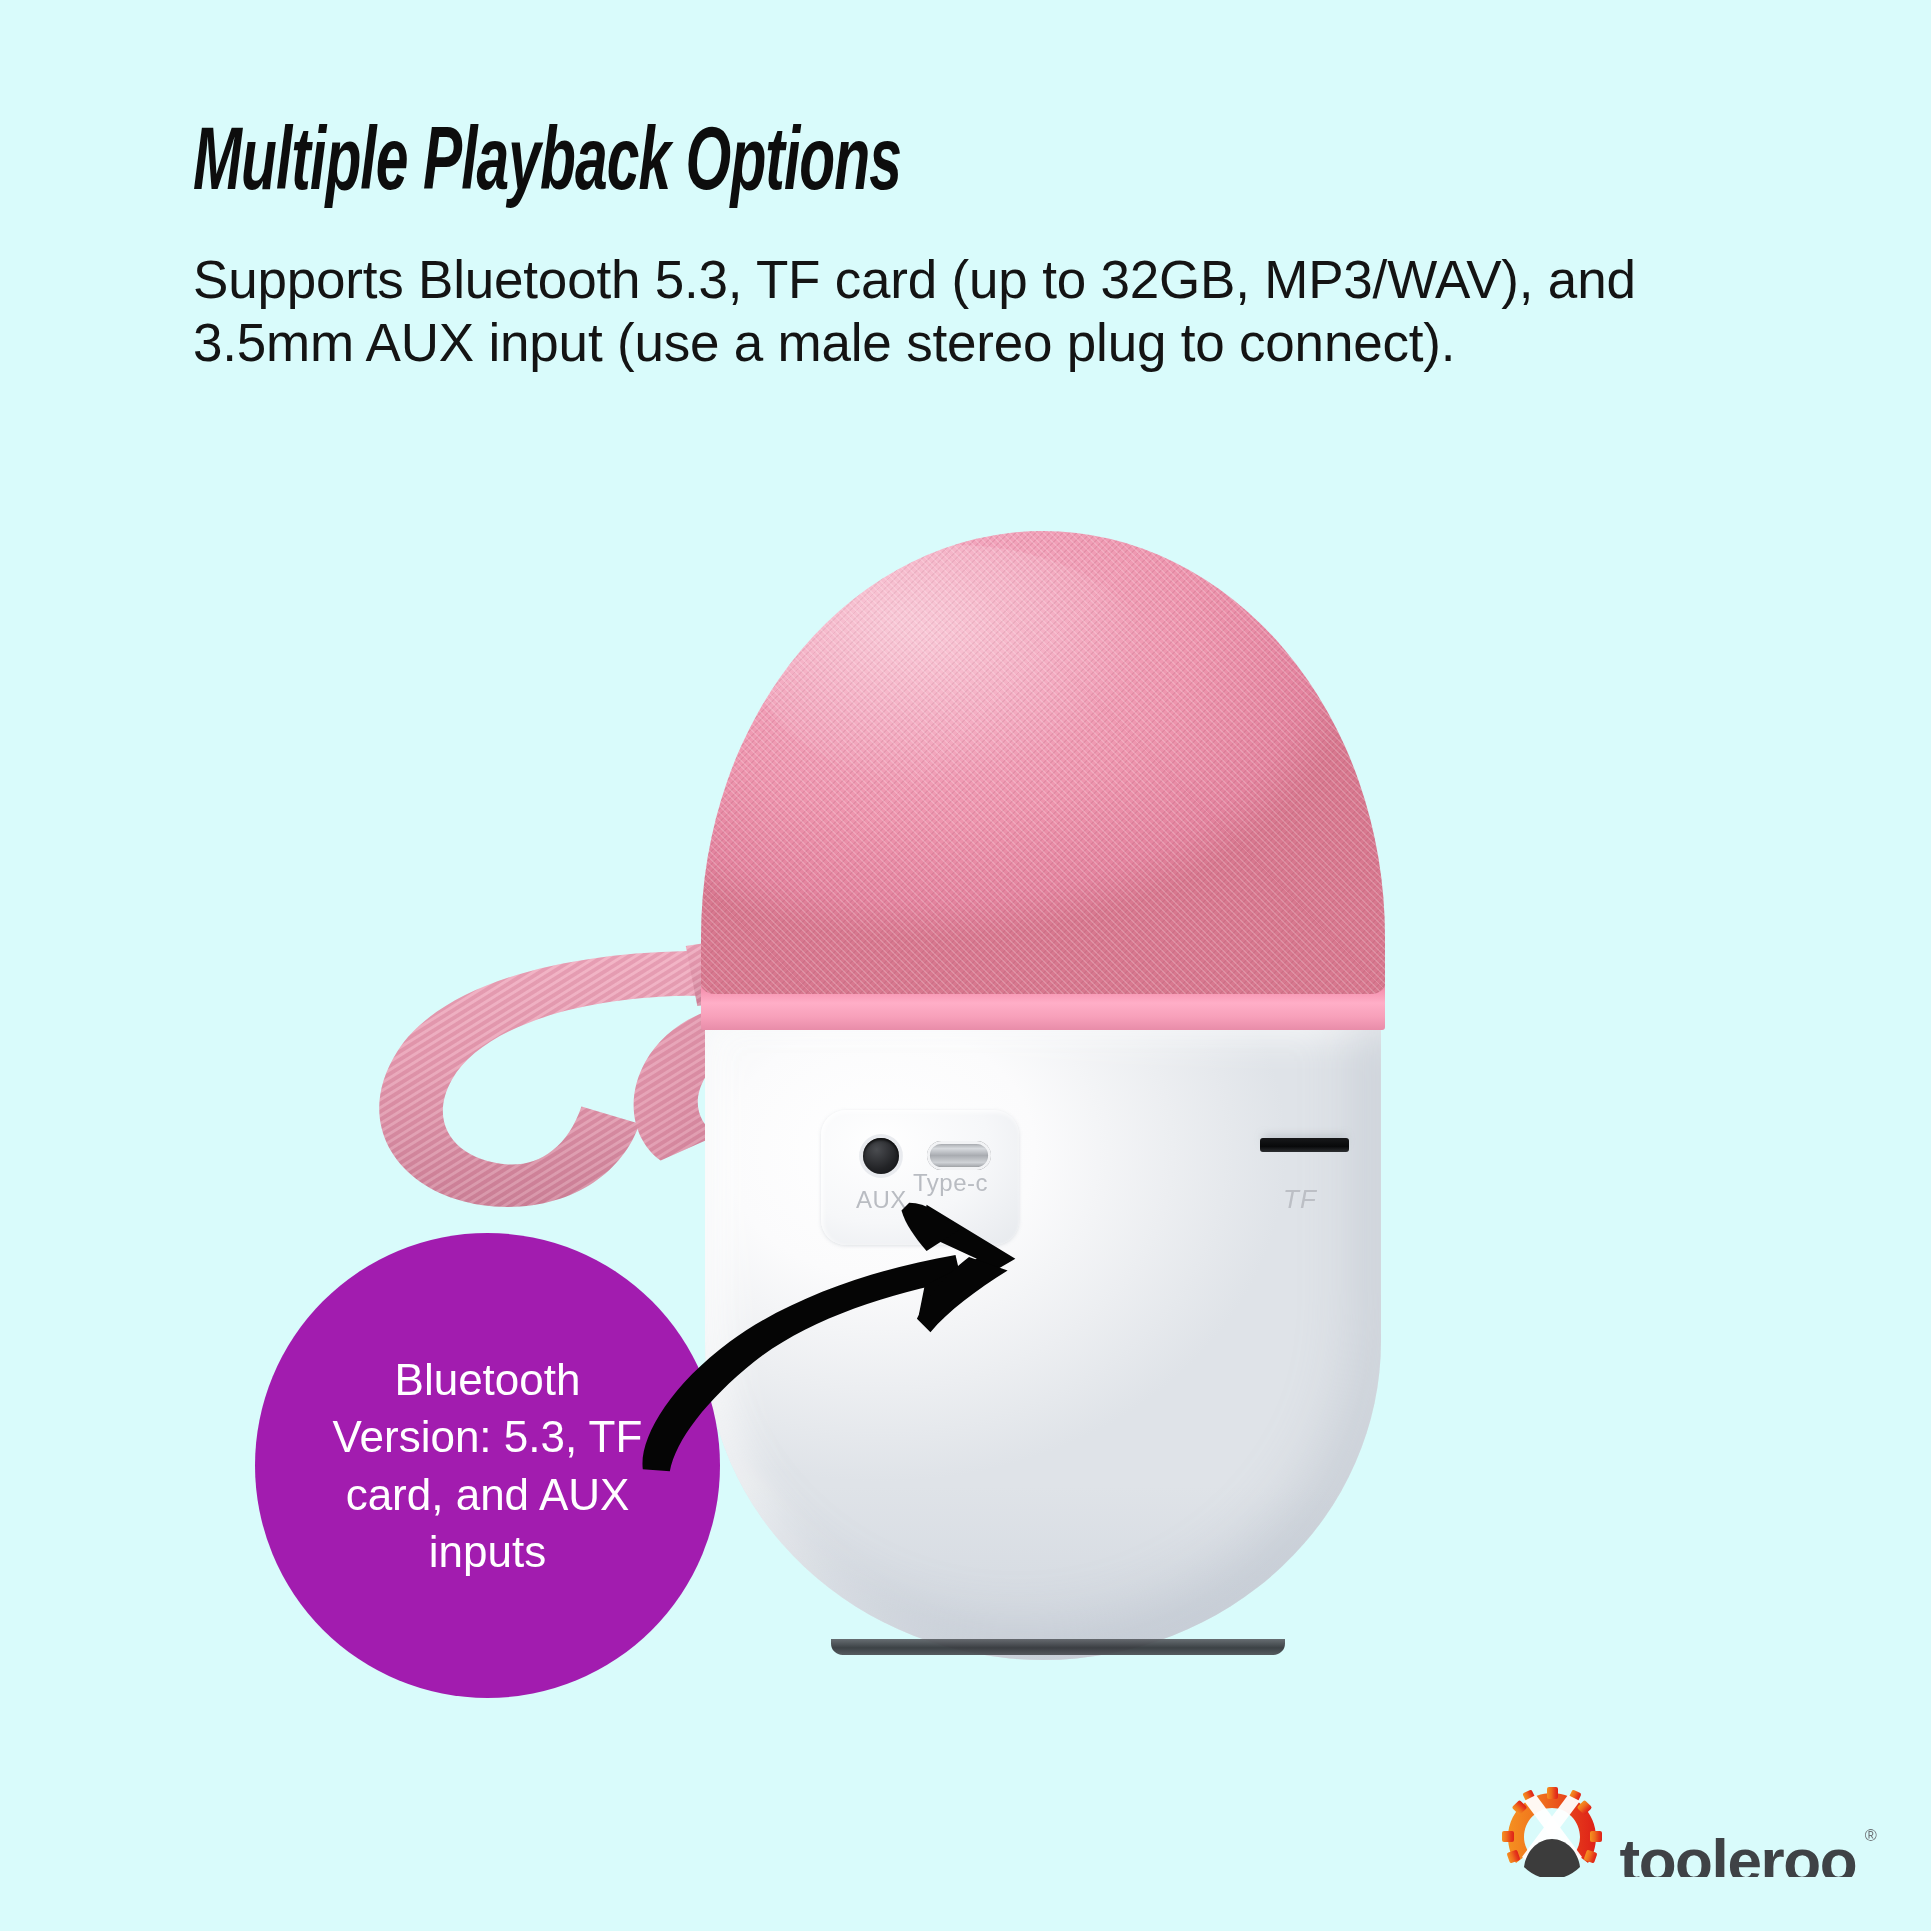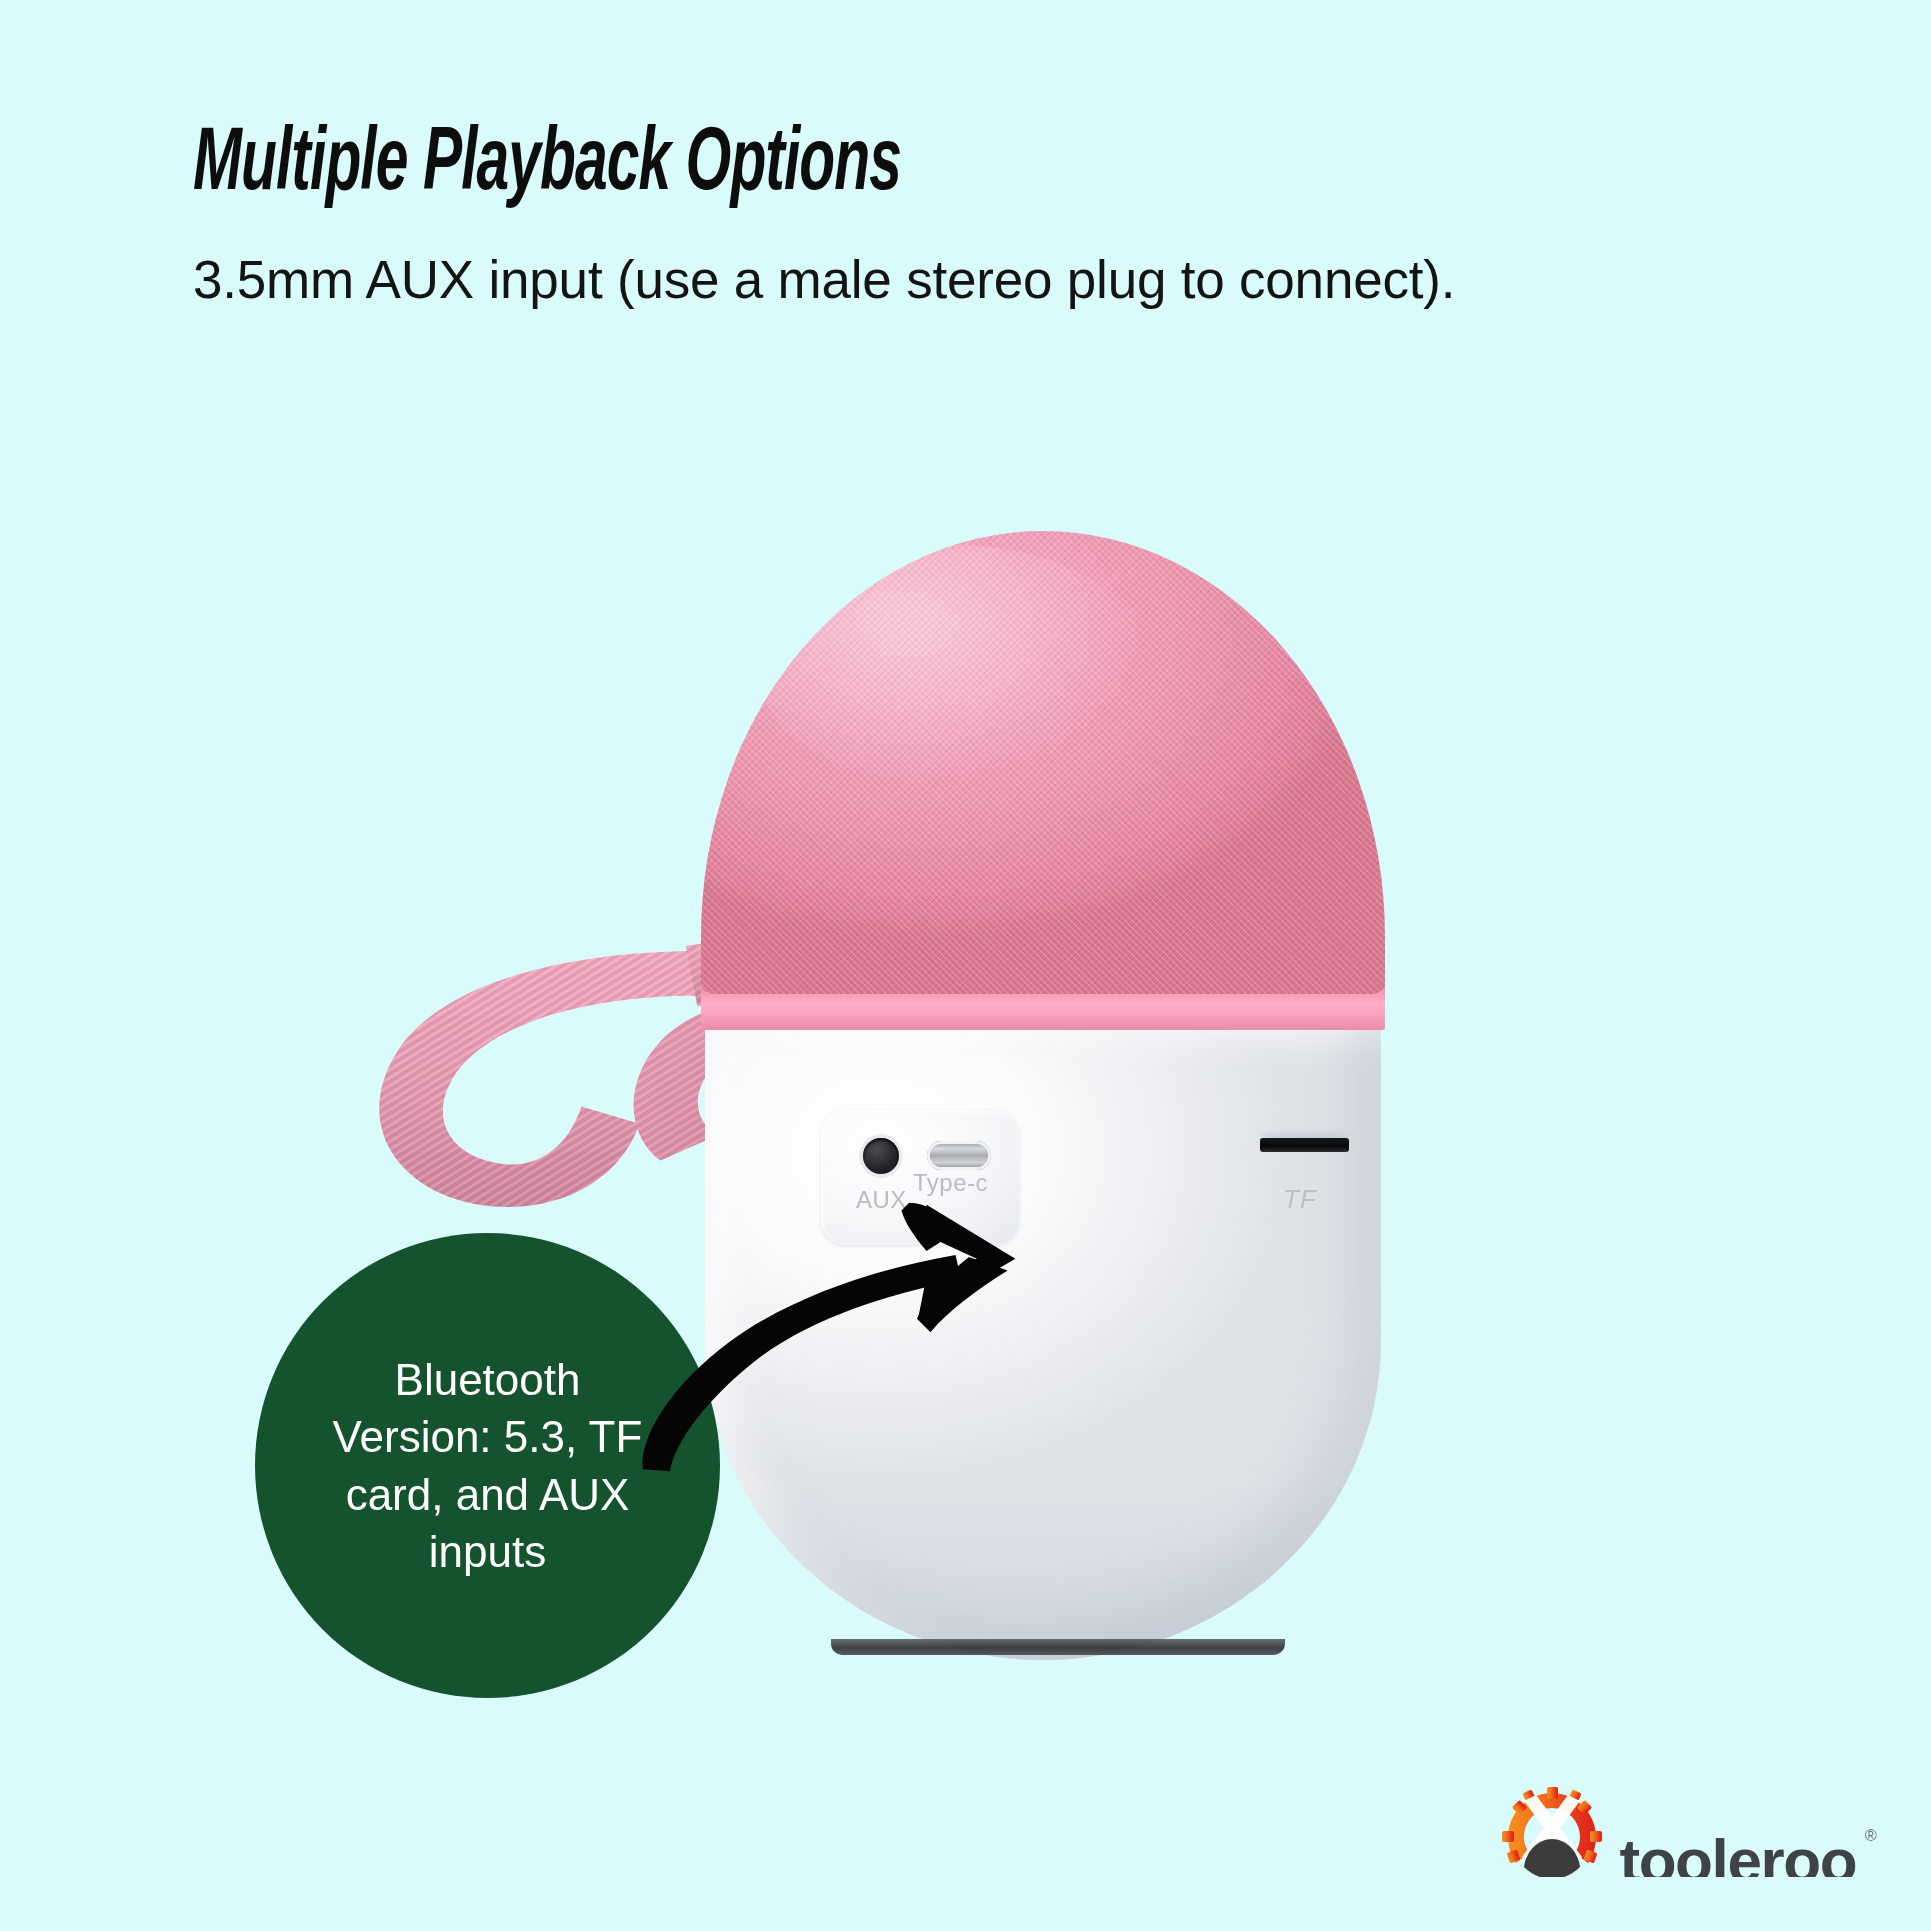--- a/index.html
+++ b/index.html
@@ -201,21 +201,21 @@
   }
 
   
   #callout {
     position: absolute;
     left: 255px;
     top: 1233px;
     width: 465px;
     height: 465px;
     border-radius: 50%;
-    background: #14532d;
+    background: #a21caf;
     display: flex;
     align-items: center;
     justify-content: center;
   }
   #callout-text {
     width: 357px;
     text-align: center;
     font-family: "Liberation Sans", sans-serif;
     font-size: 44px;
     line-height: 1.30;
@@ -256,20 +256,21 @@
   }
 </style>
 </head>
 <body>
 
 <div id="stage">
 
   <div id="headline">Multiple Playback Options</div>
 
   <div id="subcopy">
+    <span class="ln">Supports Bluetooth 5.3, TF card (up to 32GB, MP3/WAV), and</span>
     <span class="ln">3.5mm AUX input (use a male stereo plug to connect).</span>
   </div>
 
   <div id="product">
 
     <svg id="strap" viewBox="0 0 560 330">
       <defs>
         <linearGradient id="strapGradA" x1="0" y1="0" x2="0" y2="1">
           <stop offset="0%" stop-color="#f0a7bc"></stop>
           <stop offset="45%" stop-color="#e79ab0"></stop>

